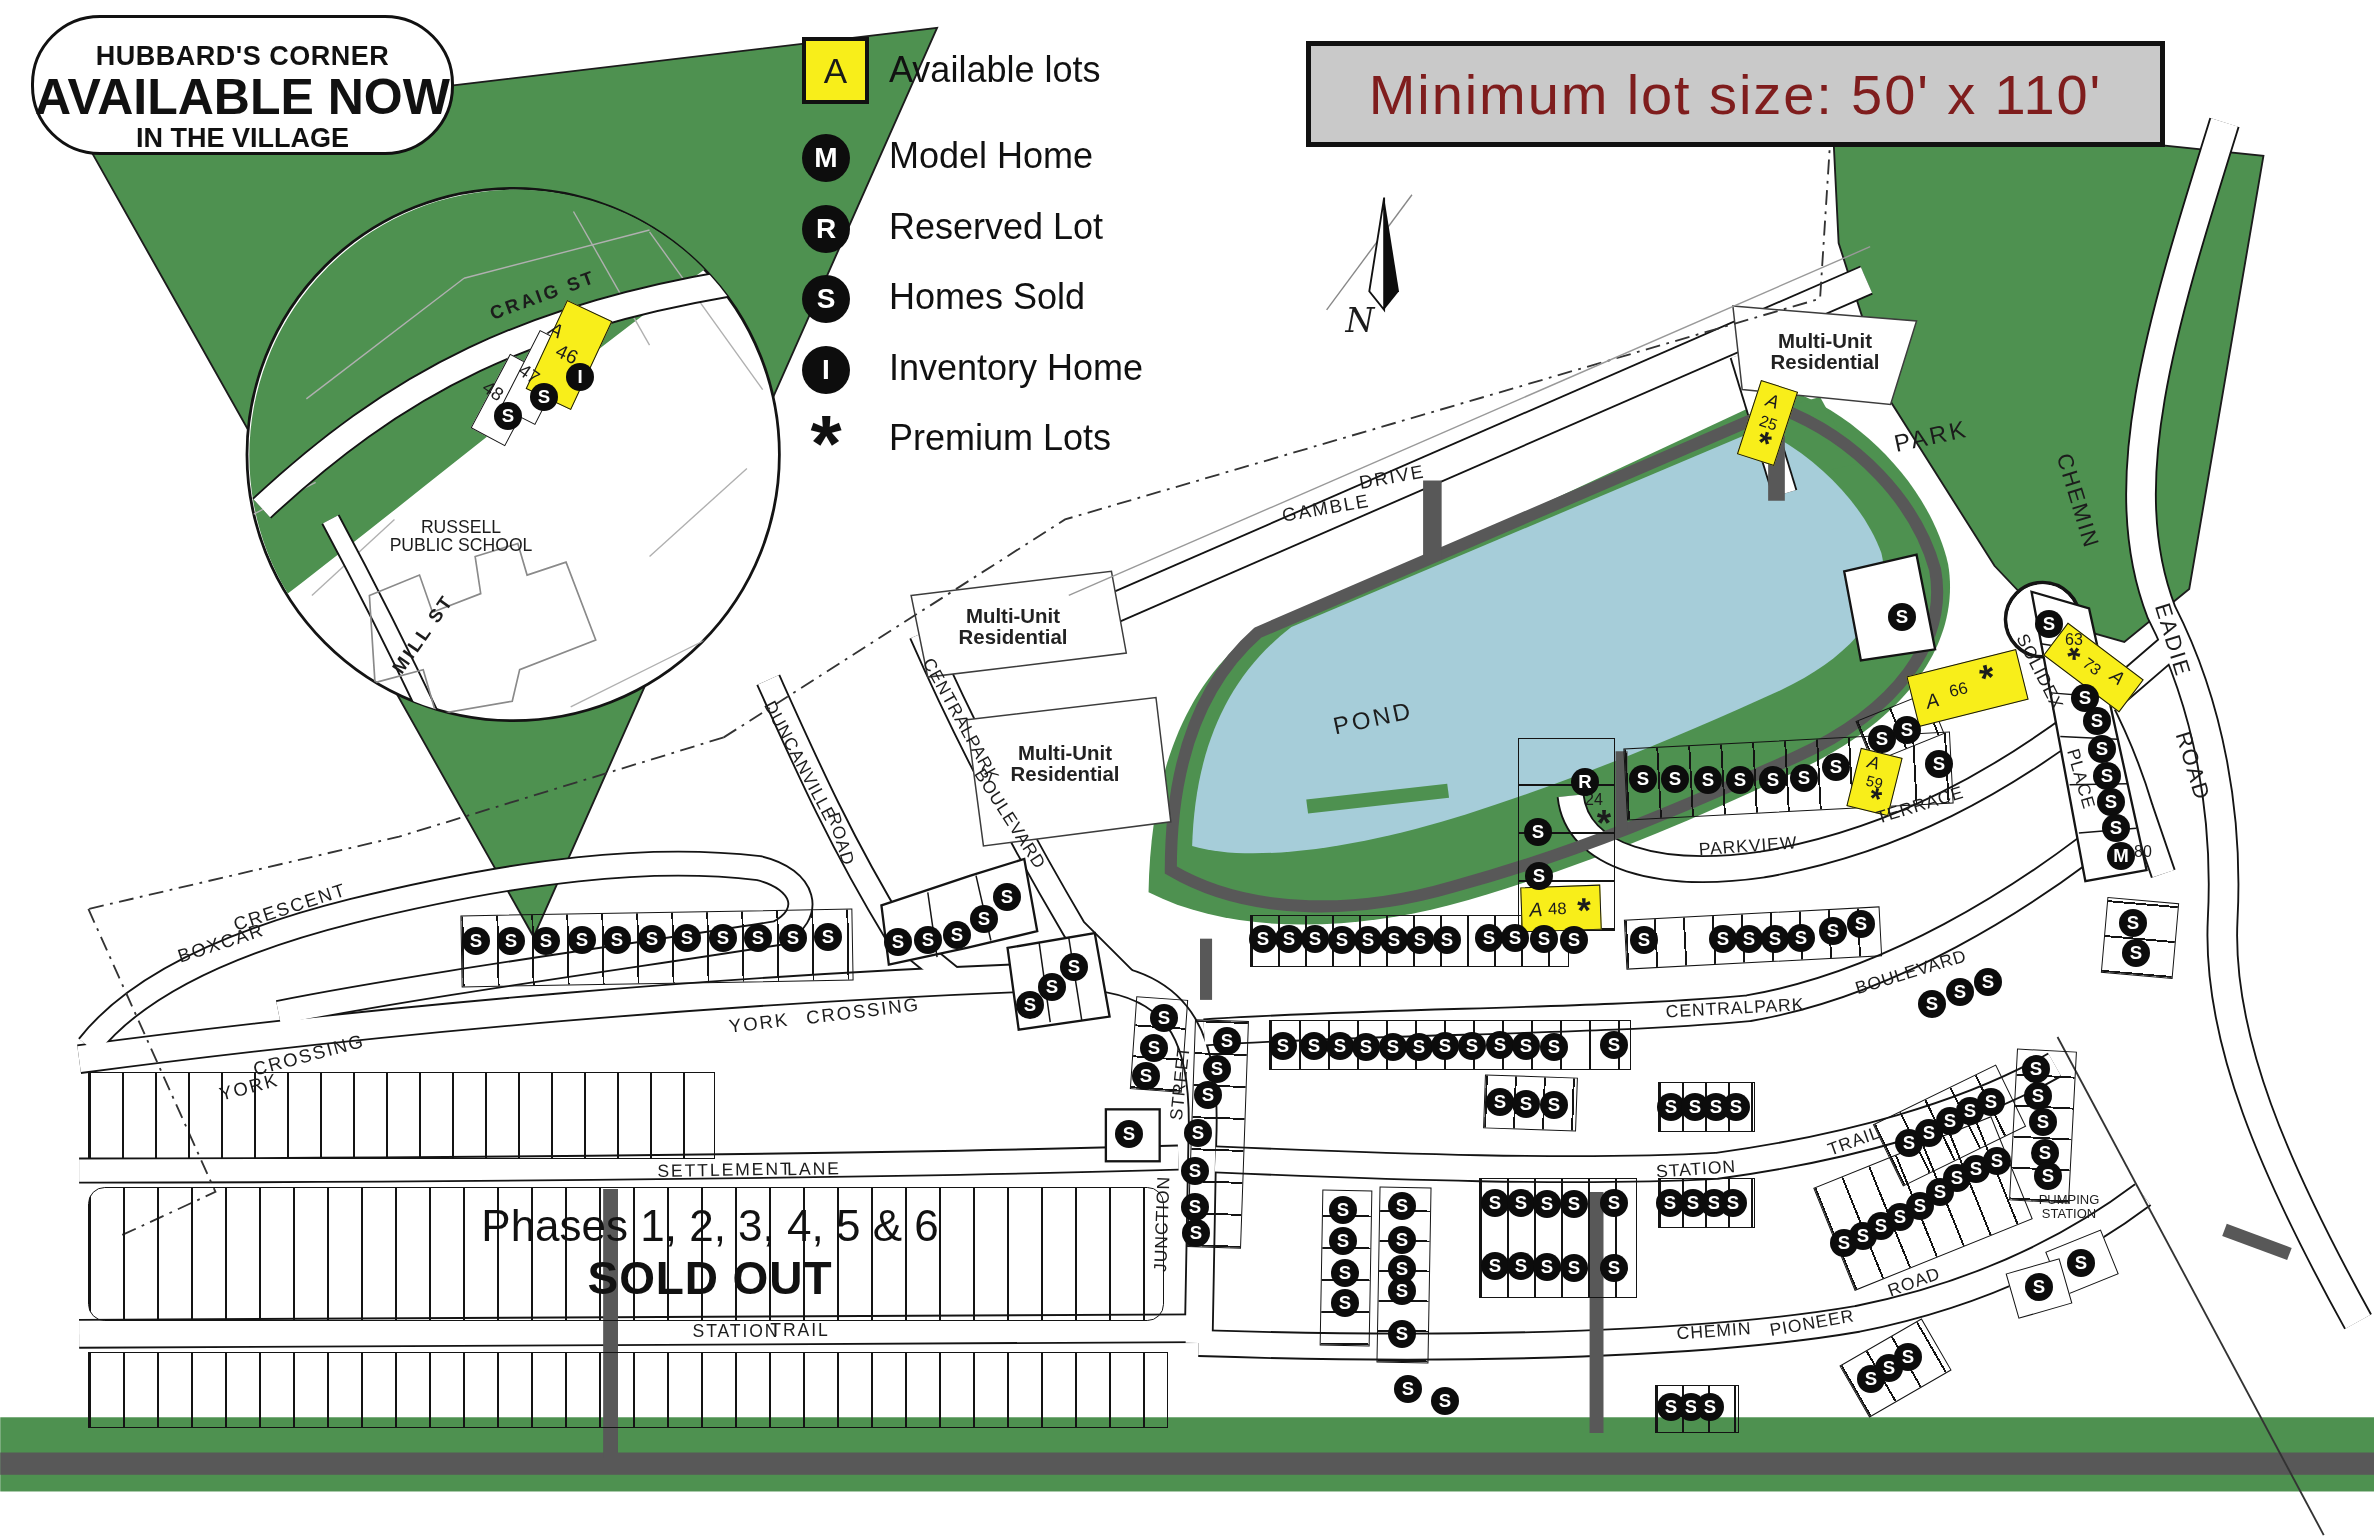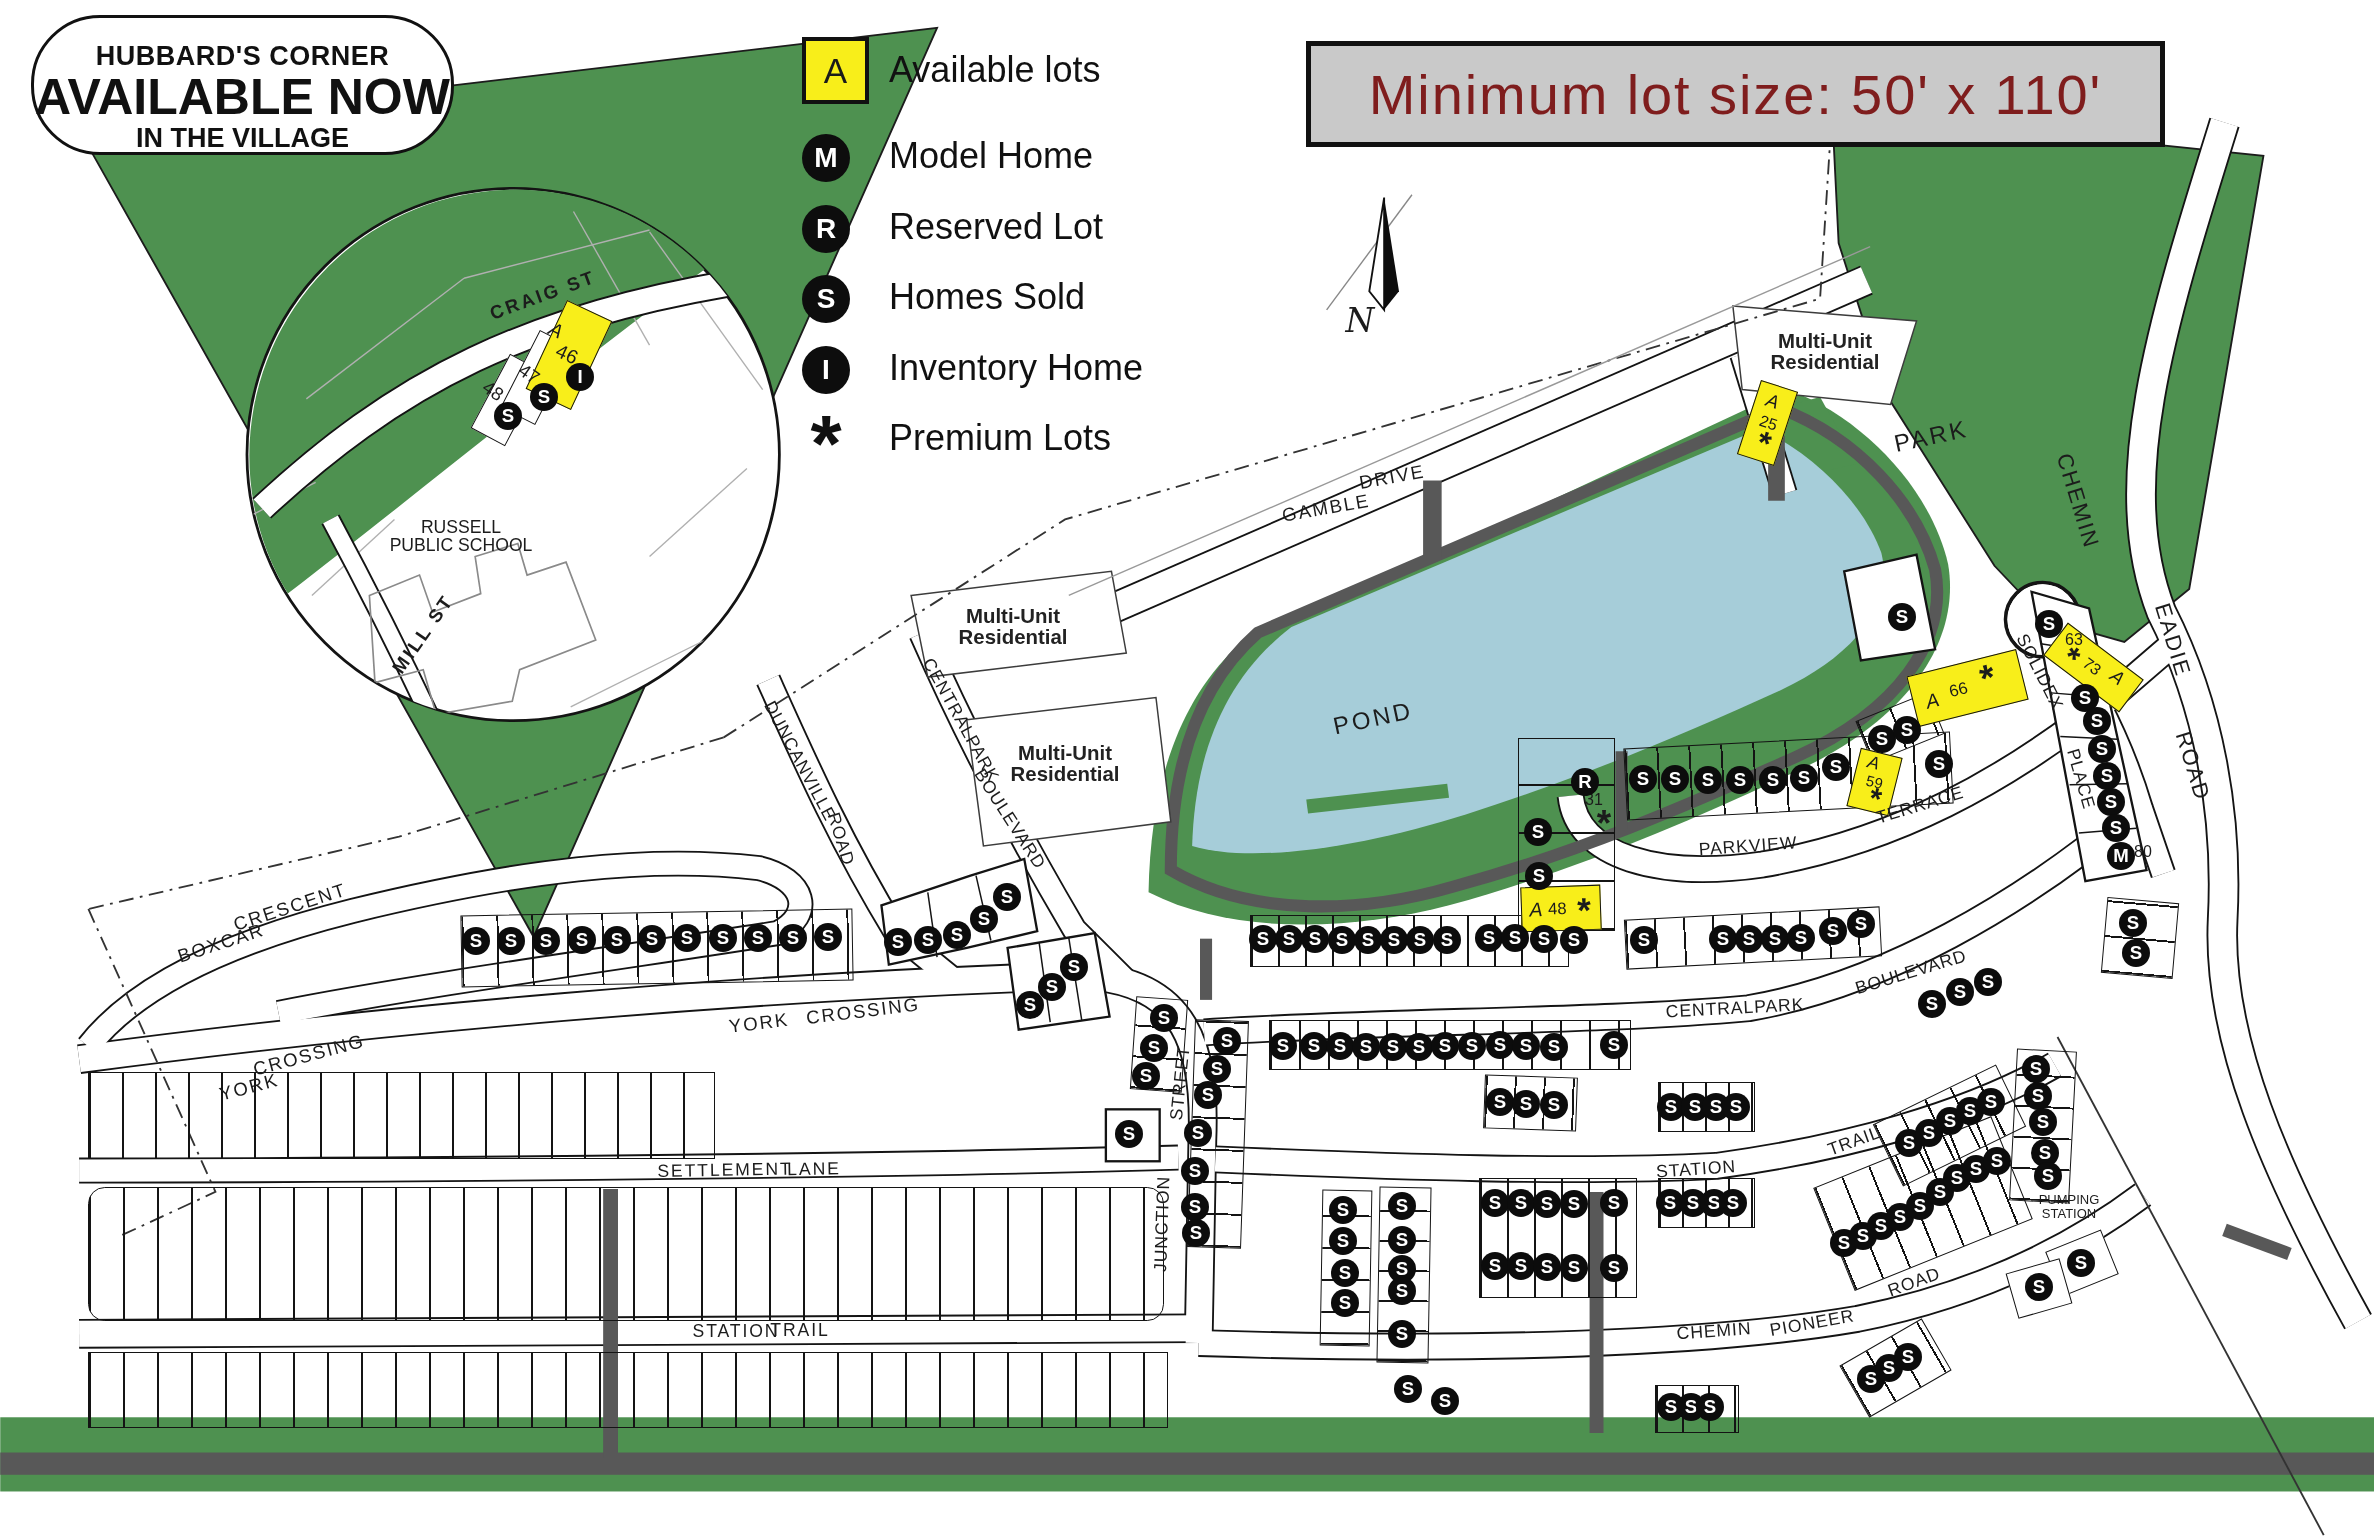--- a/index.html
+++ b/index.html
@@ -257,20 +257,24 @@
       <div class="lg-row" style="top: 379px; height: 48px;">
         <div class="lg-ic ast">*</div>
         <span class="lg-tx">Premium Lots</span>
       </div>
     </div>
 
   <div id="banner">
     <span>Minimum lot size: 50' x 110'</span>
   </div>
 
+  <div id="phases">
+    <div class="p1">Phases 1, 2, 3, 4, 5 &amp; 6</div>
+    <div class="p2">SOLD OUT</div>
+  </div>
 
 
 
 <div class="lbl" style="left: 543px; top: 295px; font-size: 18.6px; font-weight: 700; letter-spacing: 2.8px; transform: translate(-50%, -50%) rotate(-20deg);">CRAIG ST</div>
     <div class="lbl" style="left: 423px; top: 634px; font-size: 18.6px; font-weight: 700; letter-spacing: 2.8px; transform: translate(-50%, -50%) rotate(-55deg);">MILL ST</div>
     <div class="lbl" style="left: 461px; top: 536px; font-size: 17.6px; font-weight: 400; letter-spacing: 0px; transform: translate(-50%, -50%) rotate(0deg);">RUSSELL
 PUBLIC SCHOOL</div>
     <div class="lbl" style="left: 493px; top: 391px; font-size: 18.6px; font-weight: 400; letter-spacing: 0px; transform: translate(-50%, -50%) rotate(35deg);">48</div>
     <div class="lbl" style="left: 529px; top: 374px; font-size: 18.6px; font-weight: 400; letter-spacing: 0px; transform: translate(-50%, -50%) rotate(35deg);">47</div>
     <div class="lbl" style="left: 567px; top: 354px; font-size: 19.5px; font-weight: 400; letter-spacing: 0px; transform: translate(-50%, -50%) rotate(25deg);">46</div>
@@ -310,21 +314,21 @@
     <div class="lbl" style="left: 736px; top: 1331px; font-size: 17.6px; font-weight: 400; letter-spacing: 1.9px; transform: translate(-50%, -50%) rotate(0deg);">STATION</div>
     <div class="lbl" style="left: 800px; top: 1330px; font-size: 17.6px; font-weight: 400; letter-spacing: 1.9px; transform: translate(-50%, -50%) rotate(0deg);">TRAIL</div>
     <div class="lbl" style="left: 1162px; top: 1224px; font-size: 17.6px; font-weight: 400; letter-spacing: 0.9px; transform: translate(-50%, -50%) rotate(-88deg);">JUNCTION</div>
     <div class="lbl" style="left: 1180px; top: 1083px; font-size: 17.6px; font-weight: 400; letter-spacing: 0.9px; transform: translate(-50%, -50%) rotate(-84deg);">STREET</div>
     <div class="lbl mu" style="left: 1013px; top: 627px; font-size: 20.4px; font-weight: 700; letter-spacing: 0px; transform: translate(-50%, -50%) rotate(0deg);">Multi-Unit
 Residential</div>
     <div class="lbl mu" style="left: 1065px; top: 764px; font-size: 20.4px; font-weight: 700; letter-spacing: 0px; transform: translate(-50%, -50%) rotate(0deg);">Multi-Unit
 Residential</div>
     <div class="lbl mu" style="left: 1825px; top: 352px; font-size: 20.4px; font-weight: 700; letter-spacing: 0px; transform: translate(-50%, -50%) rotate(0deg);">Multi-Unit
 Residential</div>
-    <div class="lbl" style="left: 1594px; top: 800px; font-size: 16px; font-weight: 400; letter-spacing: 0px; transform: translate(-50%, -50%) rotate(0deg);">31</div>
+    <div class="lbl" style="left: 1594px; top: 800px; font-size: 16px; font-weight: 400; letter-spacing: 0px; transform: translate(-50%, -50%) rotate(0deg);">24</div>
     <div class="lbl st" style="left: 1604px; top: 824px; font-size: 37px; font-weight: 700; letter-spacing: 0px; transform: translate(-50%, -50%) rotate(0deg);">*</div>
     <div class="lbl" style="left: 2143px; top: 852px; font-size: 16px; font-weight: 400; letter-spacing: 0px; transform: translate(-50%, -50%) rotate(0deg);">80</div>
     <div class="lbl" style="left: 2074px; top: 640px; font-size: 16px; font-weight: 400; letter-spacing: 0px; transform: translate(-50%, -50%) rotate(0deg);">63</div>
     <div class="lbl ser" style="left: 1360px; top: 321px; font-size: 33px; font-weight: 400; letter-spacing: 0px; transform: translate(-50%, -50%) rotate(0deg);">N</div>
     <div class="mk mk-S" style="left: 476px; top: 941px;">S</div>
     <div class="mk mk-S" style="left: 511px; top: 941px;">S</div>
     <div class="mk mk-S" style="left: 546px; top: 941px;">S</div>
     <div class="mk mk-S" style="left: 582px; top: 940px;">S</div>
     <div class="mk mk-S" style="left: 617px; top: 940px;">S</div>
     <div class="mk mk-S" style="left: 652px; top: 939px;">S</div>

